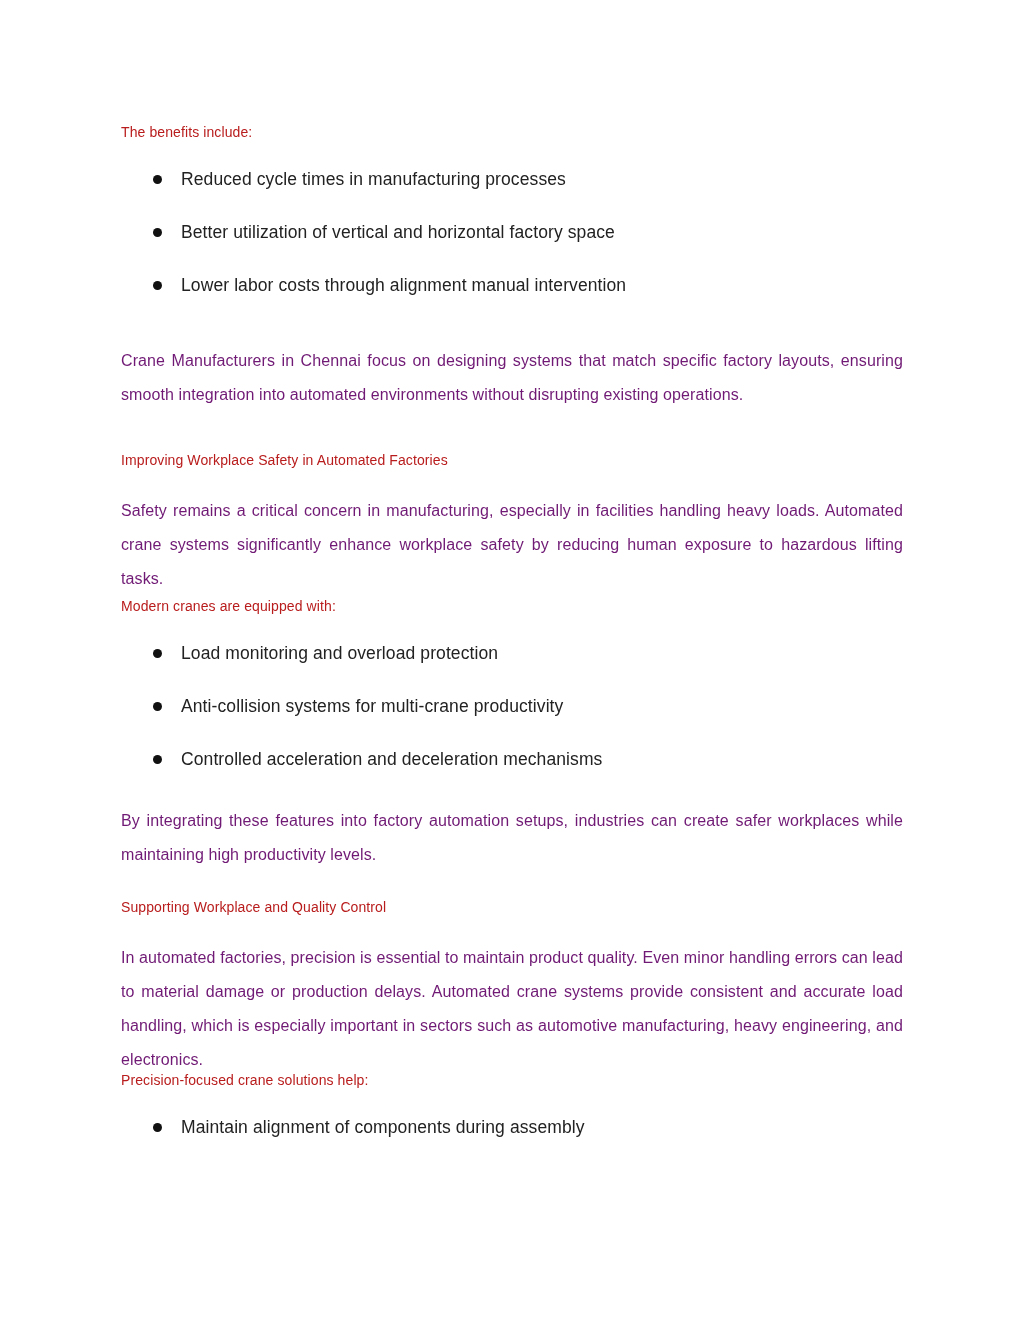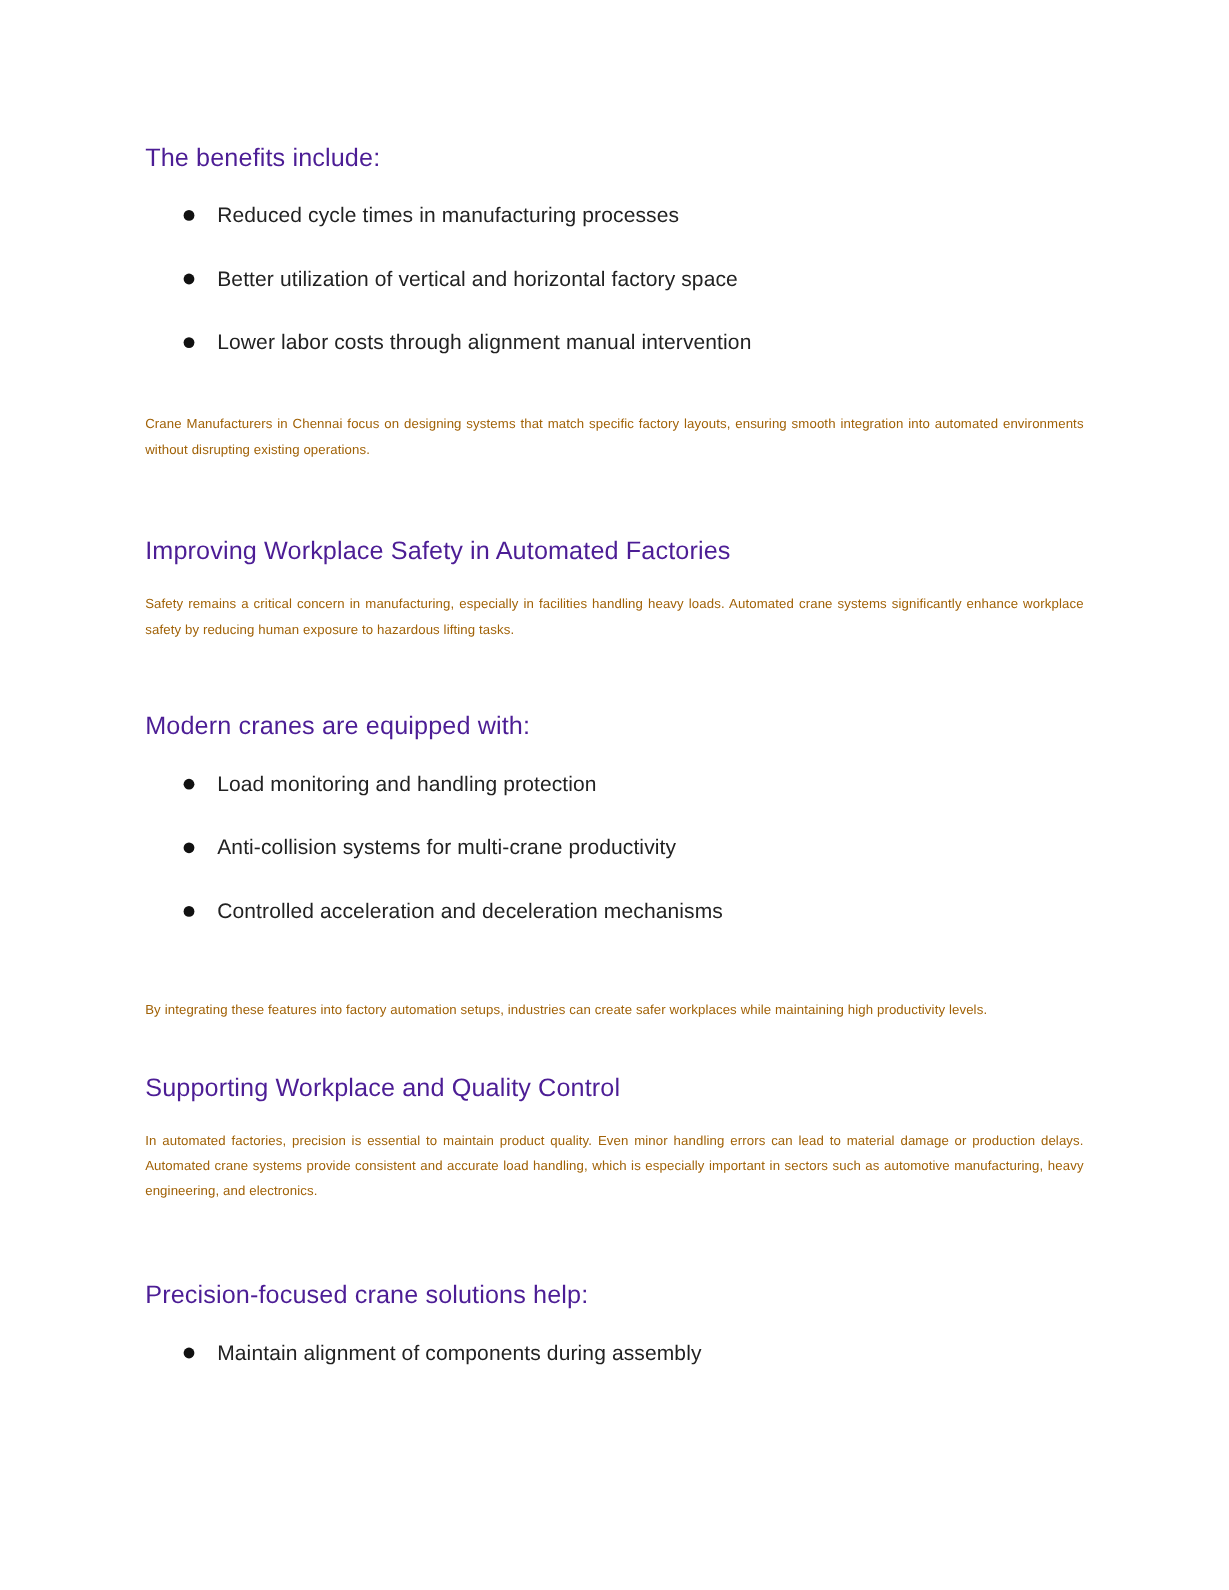--- a/index.html
+++ b/index.html
@@ -1,21 +1,21 @@
 <!DOCTYPE html>
 <html><head>
   <meta charset="utf-8">
   <style>
     html, body { margin: 0; padding: 0; background: #ffffff; }
     body { width: 1024px; height: 1325px; position: relative; overflow: hidden;
       font-family: "Liberation Sans", "DejaVu Sans", sans-serif; color: #222; }
     .page { position: absolute; left: 121px; top: 0; width: 782px; }
     .blk { position: absolute; left: 0; width: 782px; }
-    .heading { font-size: 21px; color: #4c1d95; font-weight: 500; letter-spacing: 0.1px; line-height: 26px; }
-    .para { font-size: 11px; color: #a16207; text-align: justify; text-align-last: left; line-height: 21px; letter-spacing: 0.1px; }
+    .heading { font-size: 14px; color: #b91c1c; font-weight: 500; letter-spacing: 0.1px; line-height: 26px; }
+    .para { font-size: 16px; color: #701a75; text-align: justify; text-align-last: left; line-height: 34px; letter-spacing: 0.1px; }
     .bullet { position: absolute; left: 0; height: 26px; font-size: 17.5px; color: #222; line-height: 26px; white-space: nowrap; letter-spacing: 0.1px; }
     .bullet .dot { position: absolute; left: 32px; top: 9px; width: 9px; height: 9px; border-radius: 50%; background: #111; }
     .bullet .txt { position: absolute; left: 60px; top: 0; }
   </style>
 </head>
 <body>
 
 <div class="page">
 
   <div class="blk heading" style="top:119px">The benefits include:</div>
@@ -36,32 +36,32 @@
   <div class="blk para" style="top:344px">Crane Manufacturers in Chennai focus on designing systems that match specific factory layouts, ensuring smooth integration into automated environments without disrupting existing operations.</div>
 
   <div class="blk heading" style="top:447px">Improving Workplace Safety in Automated Factories</div>
 
   <div class="blk para" style="top:494px">Safety remains a critical concern in manufacturing, especially in facilities handling heavy loads. Automated crane systems significantly enhance workplace safety by reducing human exposure to hazardous lifting tasks.</div>
 
   <div class="blk heading" style="top:593px">Modern cranes are equipped with:</div>
 
   <div class="bullet" style="top:640px">
     <span class="dot"></span>
-    <span class="txt">Load monitoring and handling protection</span>
+    <span class="txt">Load monitoring and overload protection</span>
   </div>
   <div class="bullet" style="top:693px">
     <span class="dot"></span>
     <span class="txt">Anti-collision systems for multi-crane productivity</span>
   </div>
   <div class="bullet" style="top:746px">
     <span class="dot"></span>
     <span class="txt">Controlled acceleration and deceleration mechanisms</span>
   </div>
 
-  <div class="blk para" style="top:832px">By integrating these features into factory automation setups, industries can create safer workplaces while maintaining high productivity levels.</div>
+  <div class="blk para" style="top:804px">By integrating these features into factory automation setups, industries can create safer workplaces while maintaining high productivity levels.</div>
 
   <div class="blk heading" style="top:894px">Supporting Workplace and Quality Control</div>
 
   <div class="blk para" style="top:941px">In automated factories, precision is essential to maintain product quality. Even minor handling errors can lead to material damage or production delays. Automated crane systems provide consistent and accurate load handling, which is especially important in sectors such as automotive manufacturing, heavy engineering, and electronics.</div>
 
   <div class="blk heading" style="top:1067px">Precision-focused crane solutions help:</div>
 
   <div class="bullet" style="top:1114px">
     <span class="dot"></span>
     <span class="txt">Maintain alignment of components during assembly</span>

